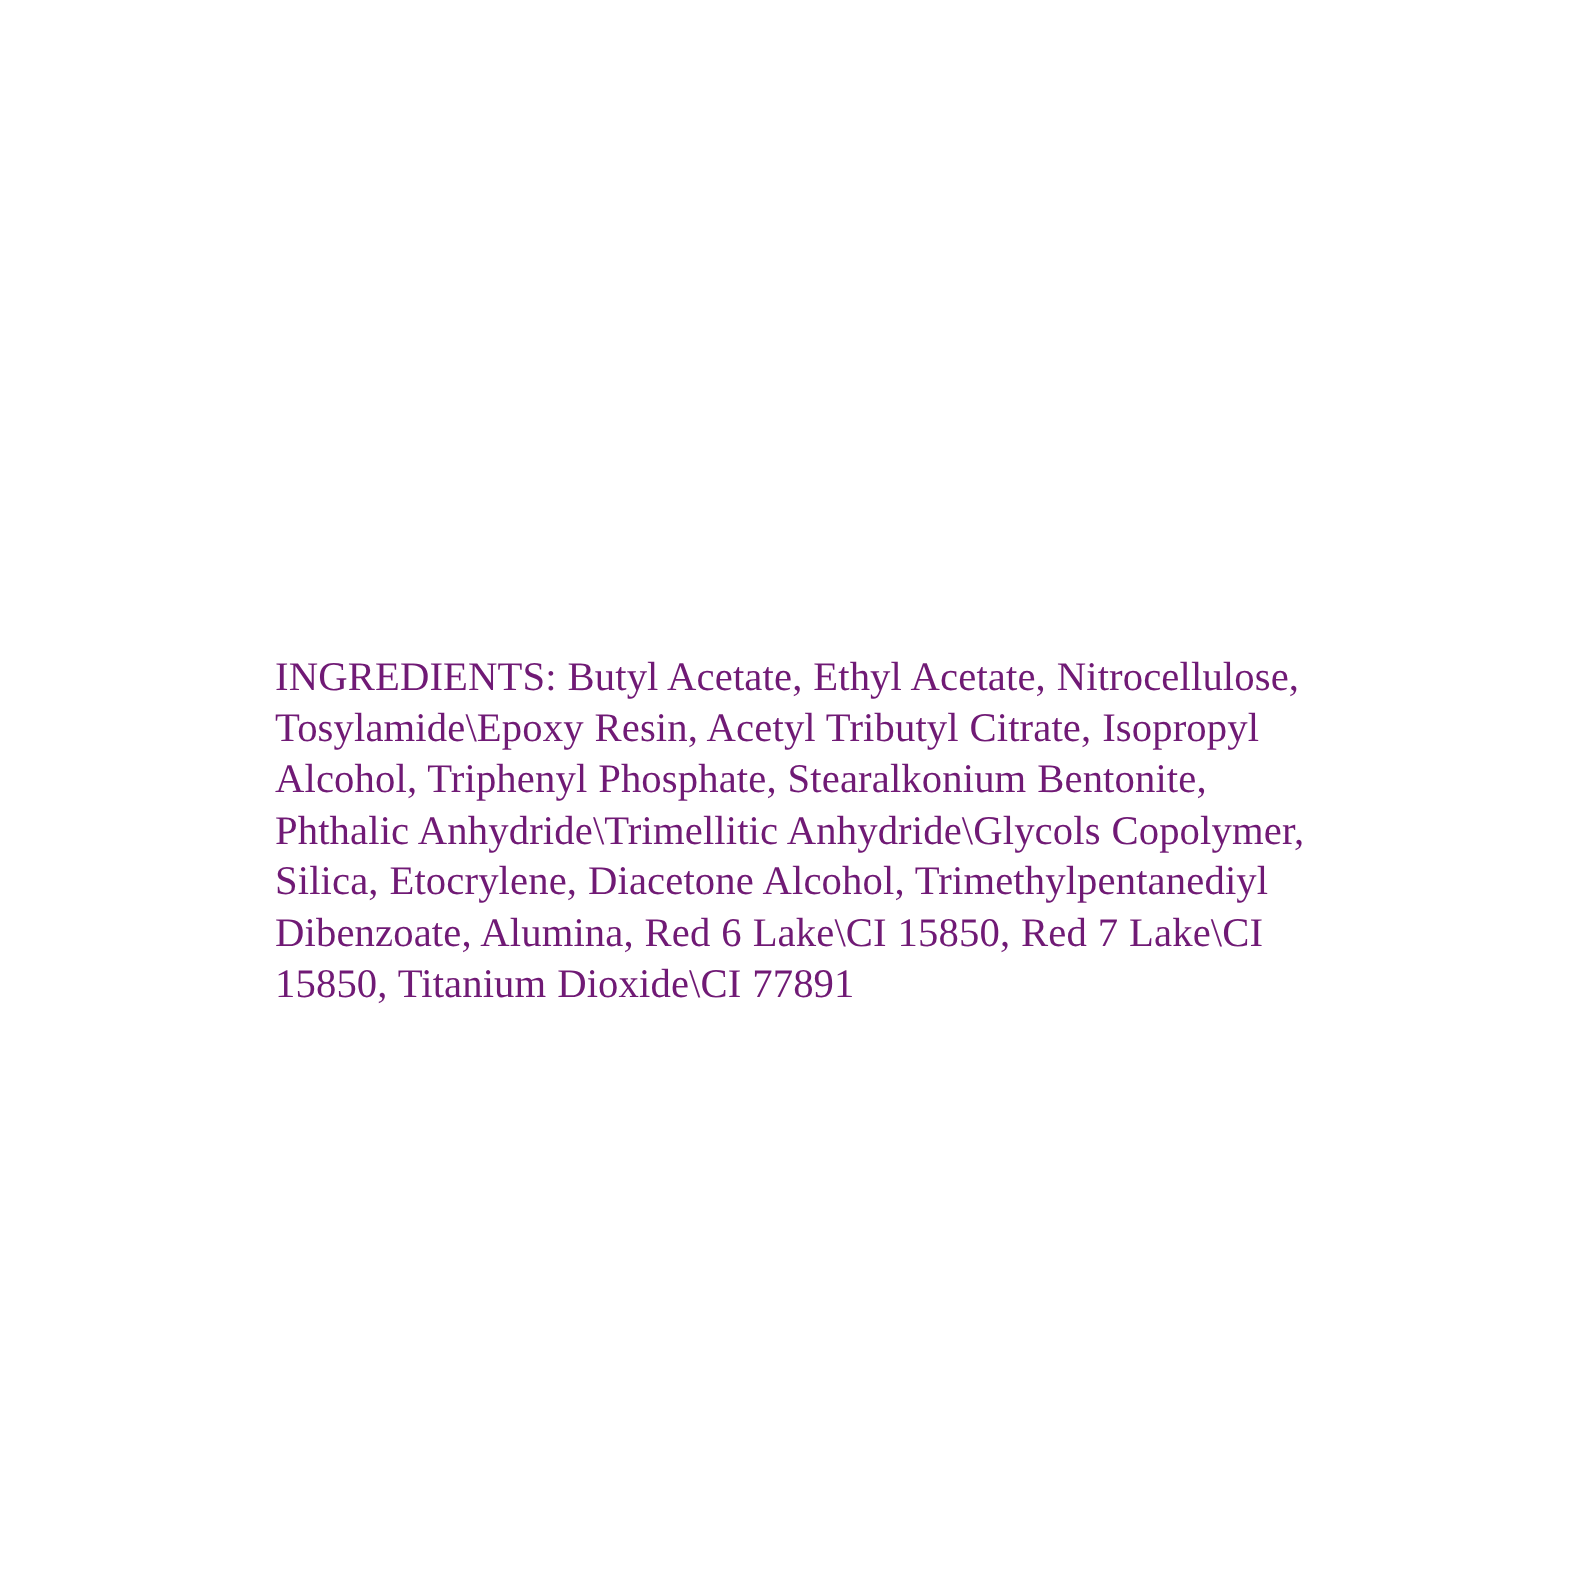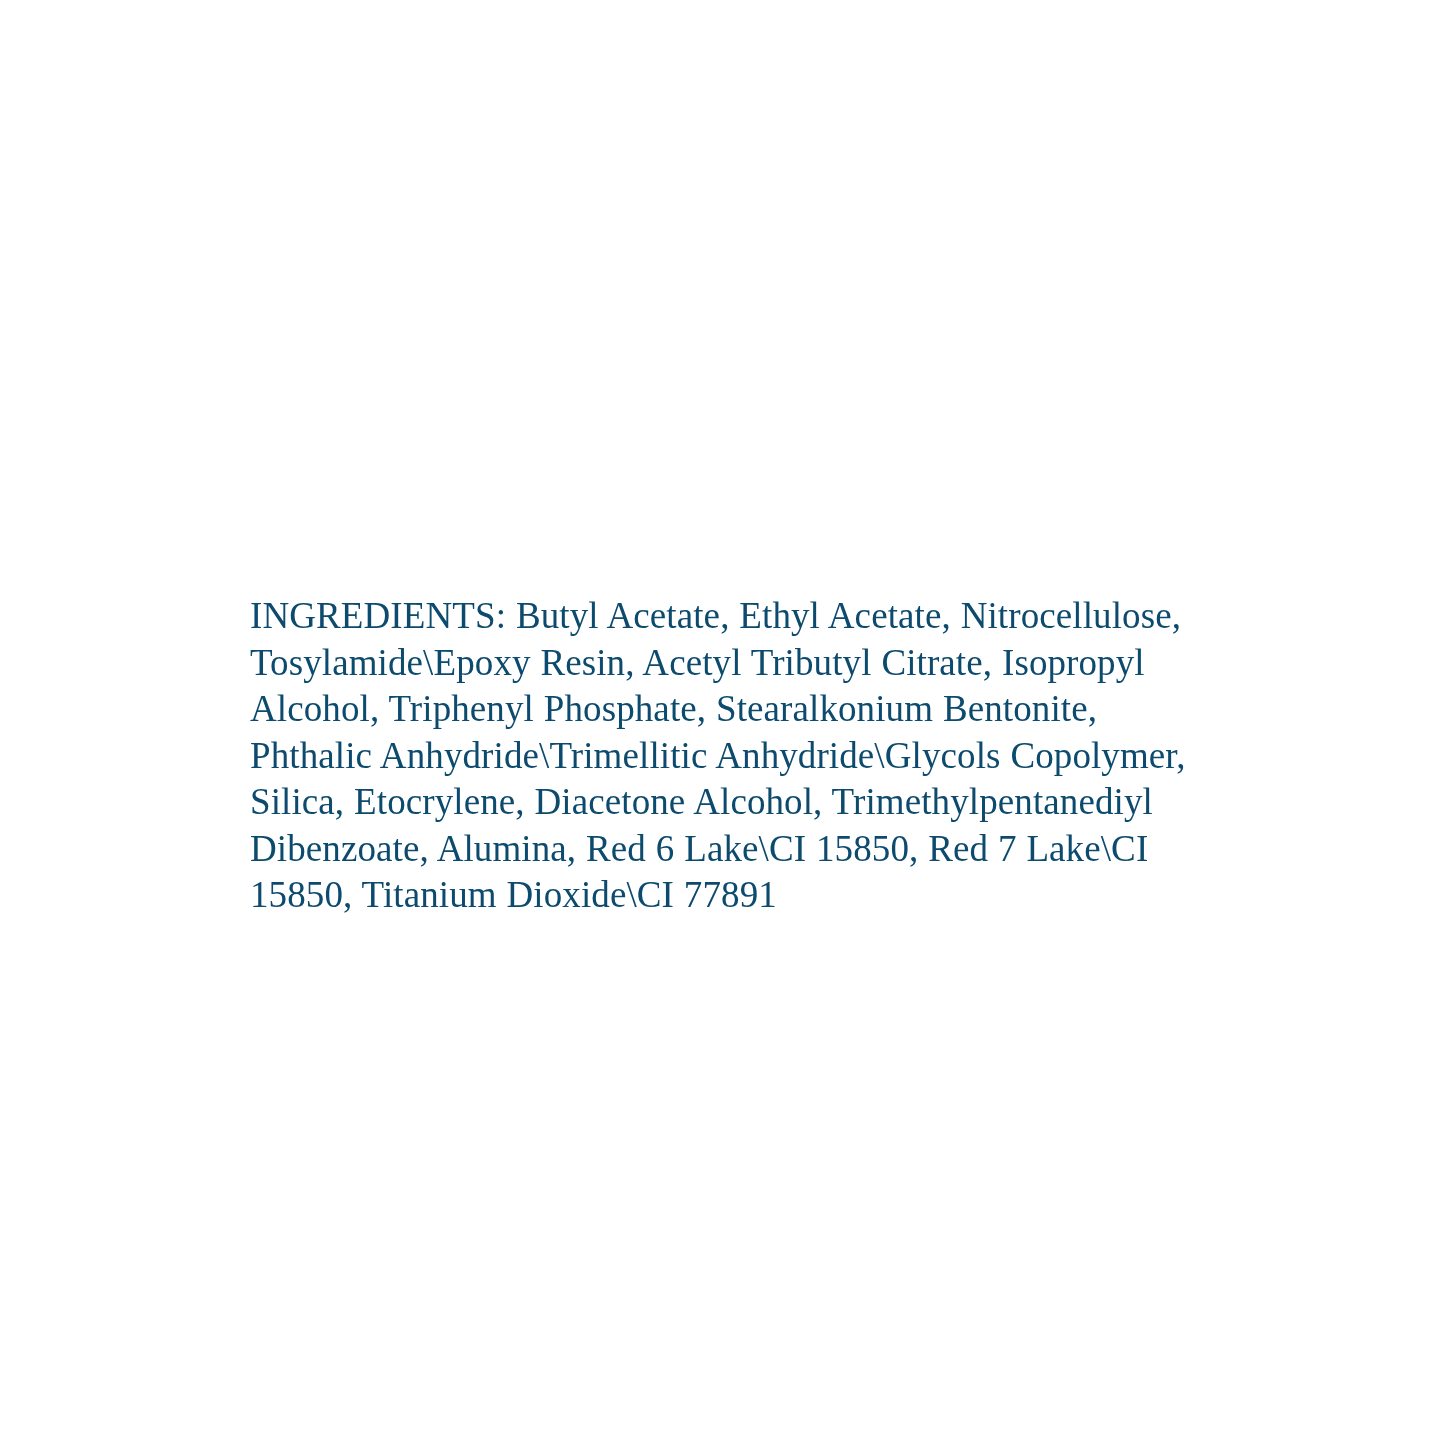--- a/index.html
+++ b/index.html
@@ -23,21 +23,21 @@
   .ingredients-block {
     position: absolute;
     left: 250px;
     top: 556px;
     width: 965px;
   }
   .ingredients-text {
     font-family: "Liberation Serif", serif;
     font-size: 37px;
     line-height: 46.5px;
-    color: #0c4a6e;
+    color: #701a75;
     text-align: left;
     letter-spacing: 0.1px;
     word-spacing: 0.5px;
     white-space: pre-wrap;
   }
 </style>
 </head>
 <body>
 
 <div class="page">

